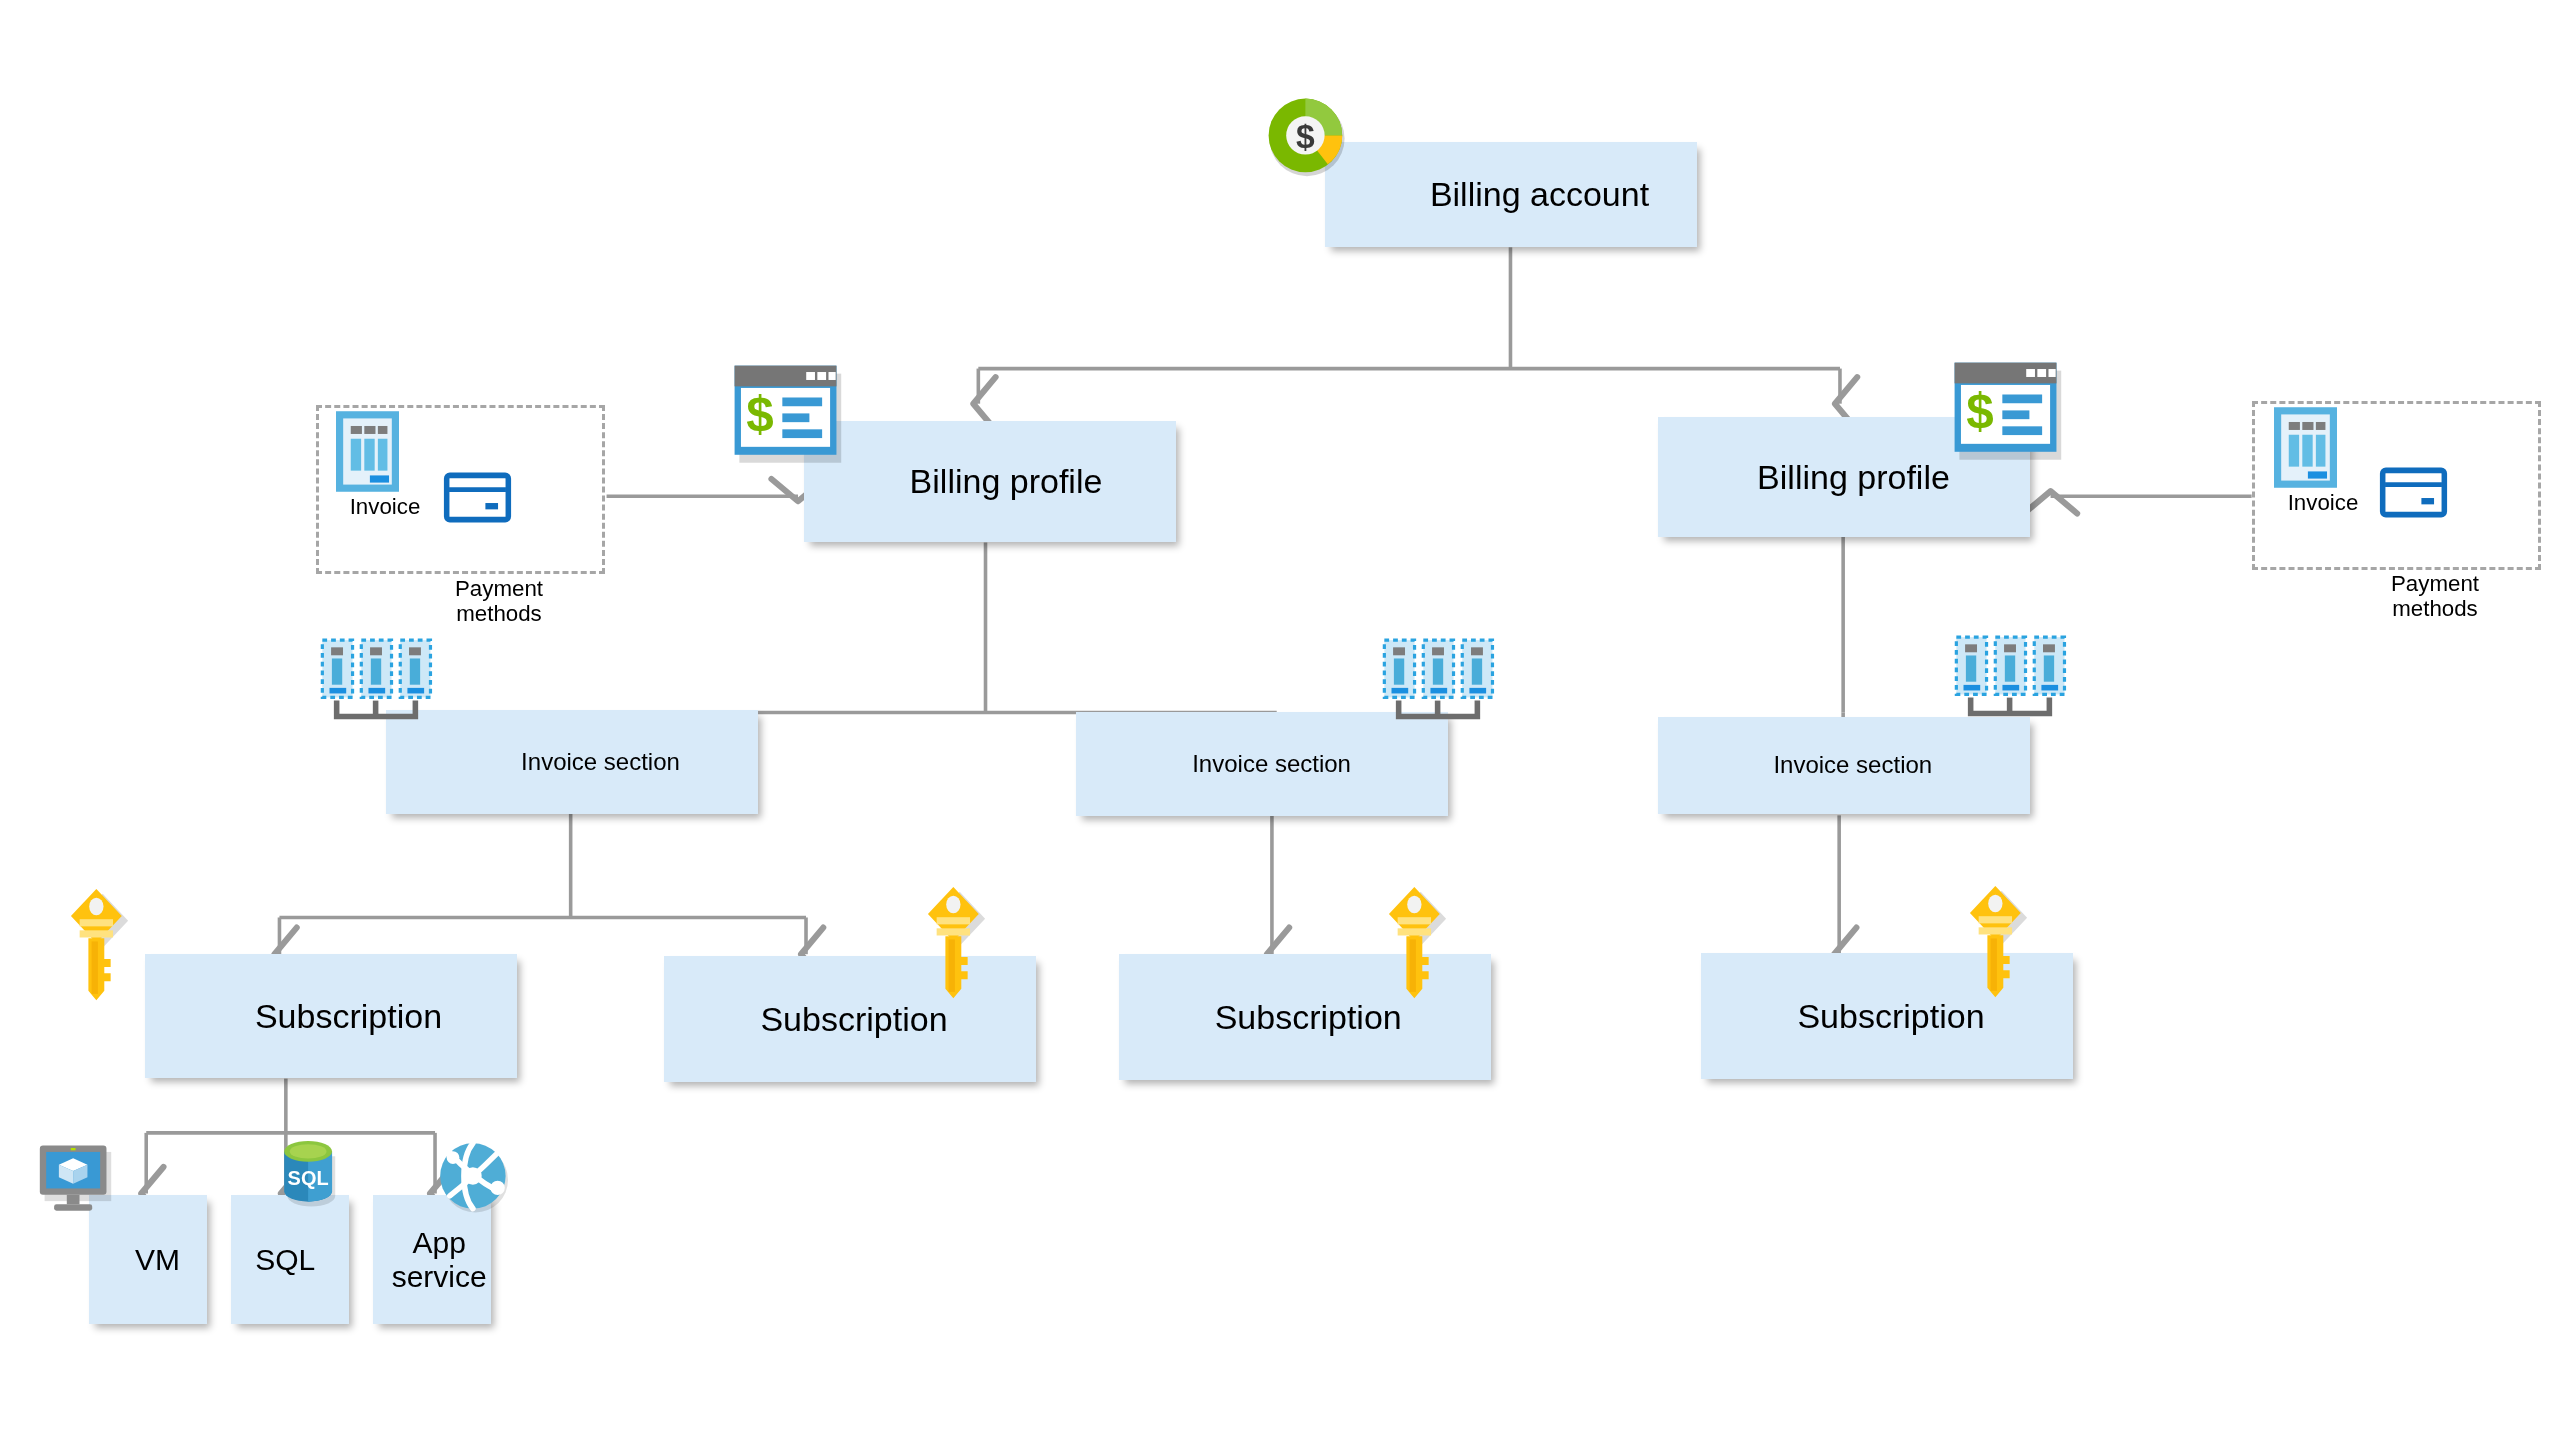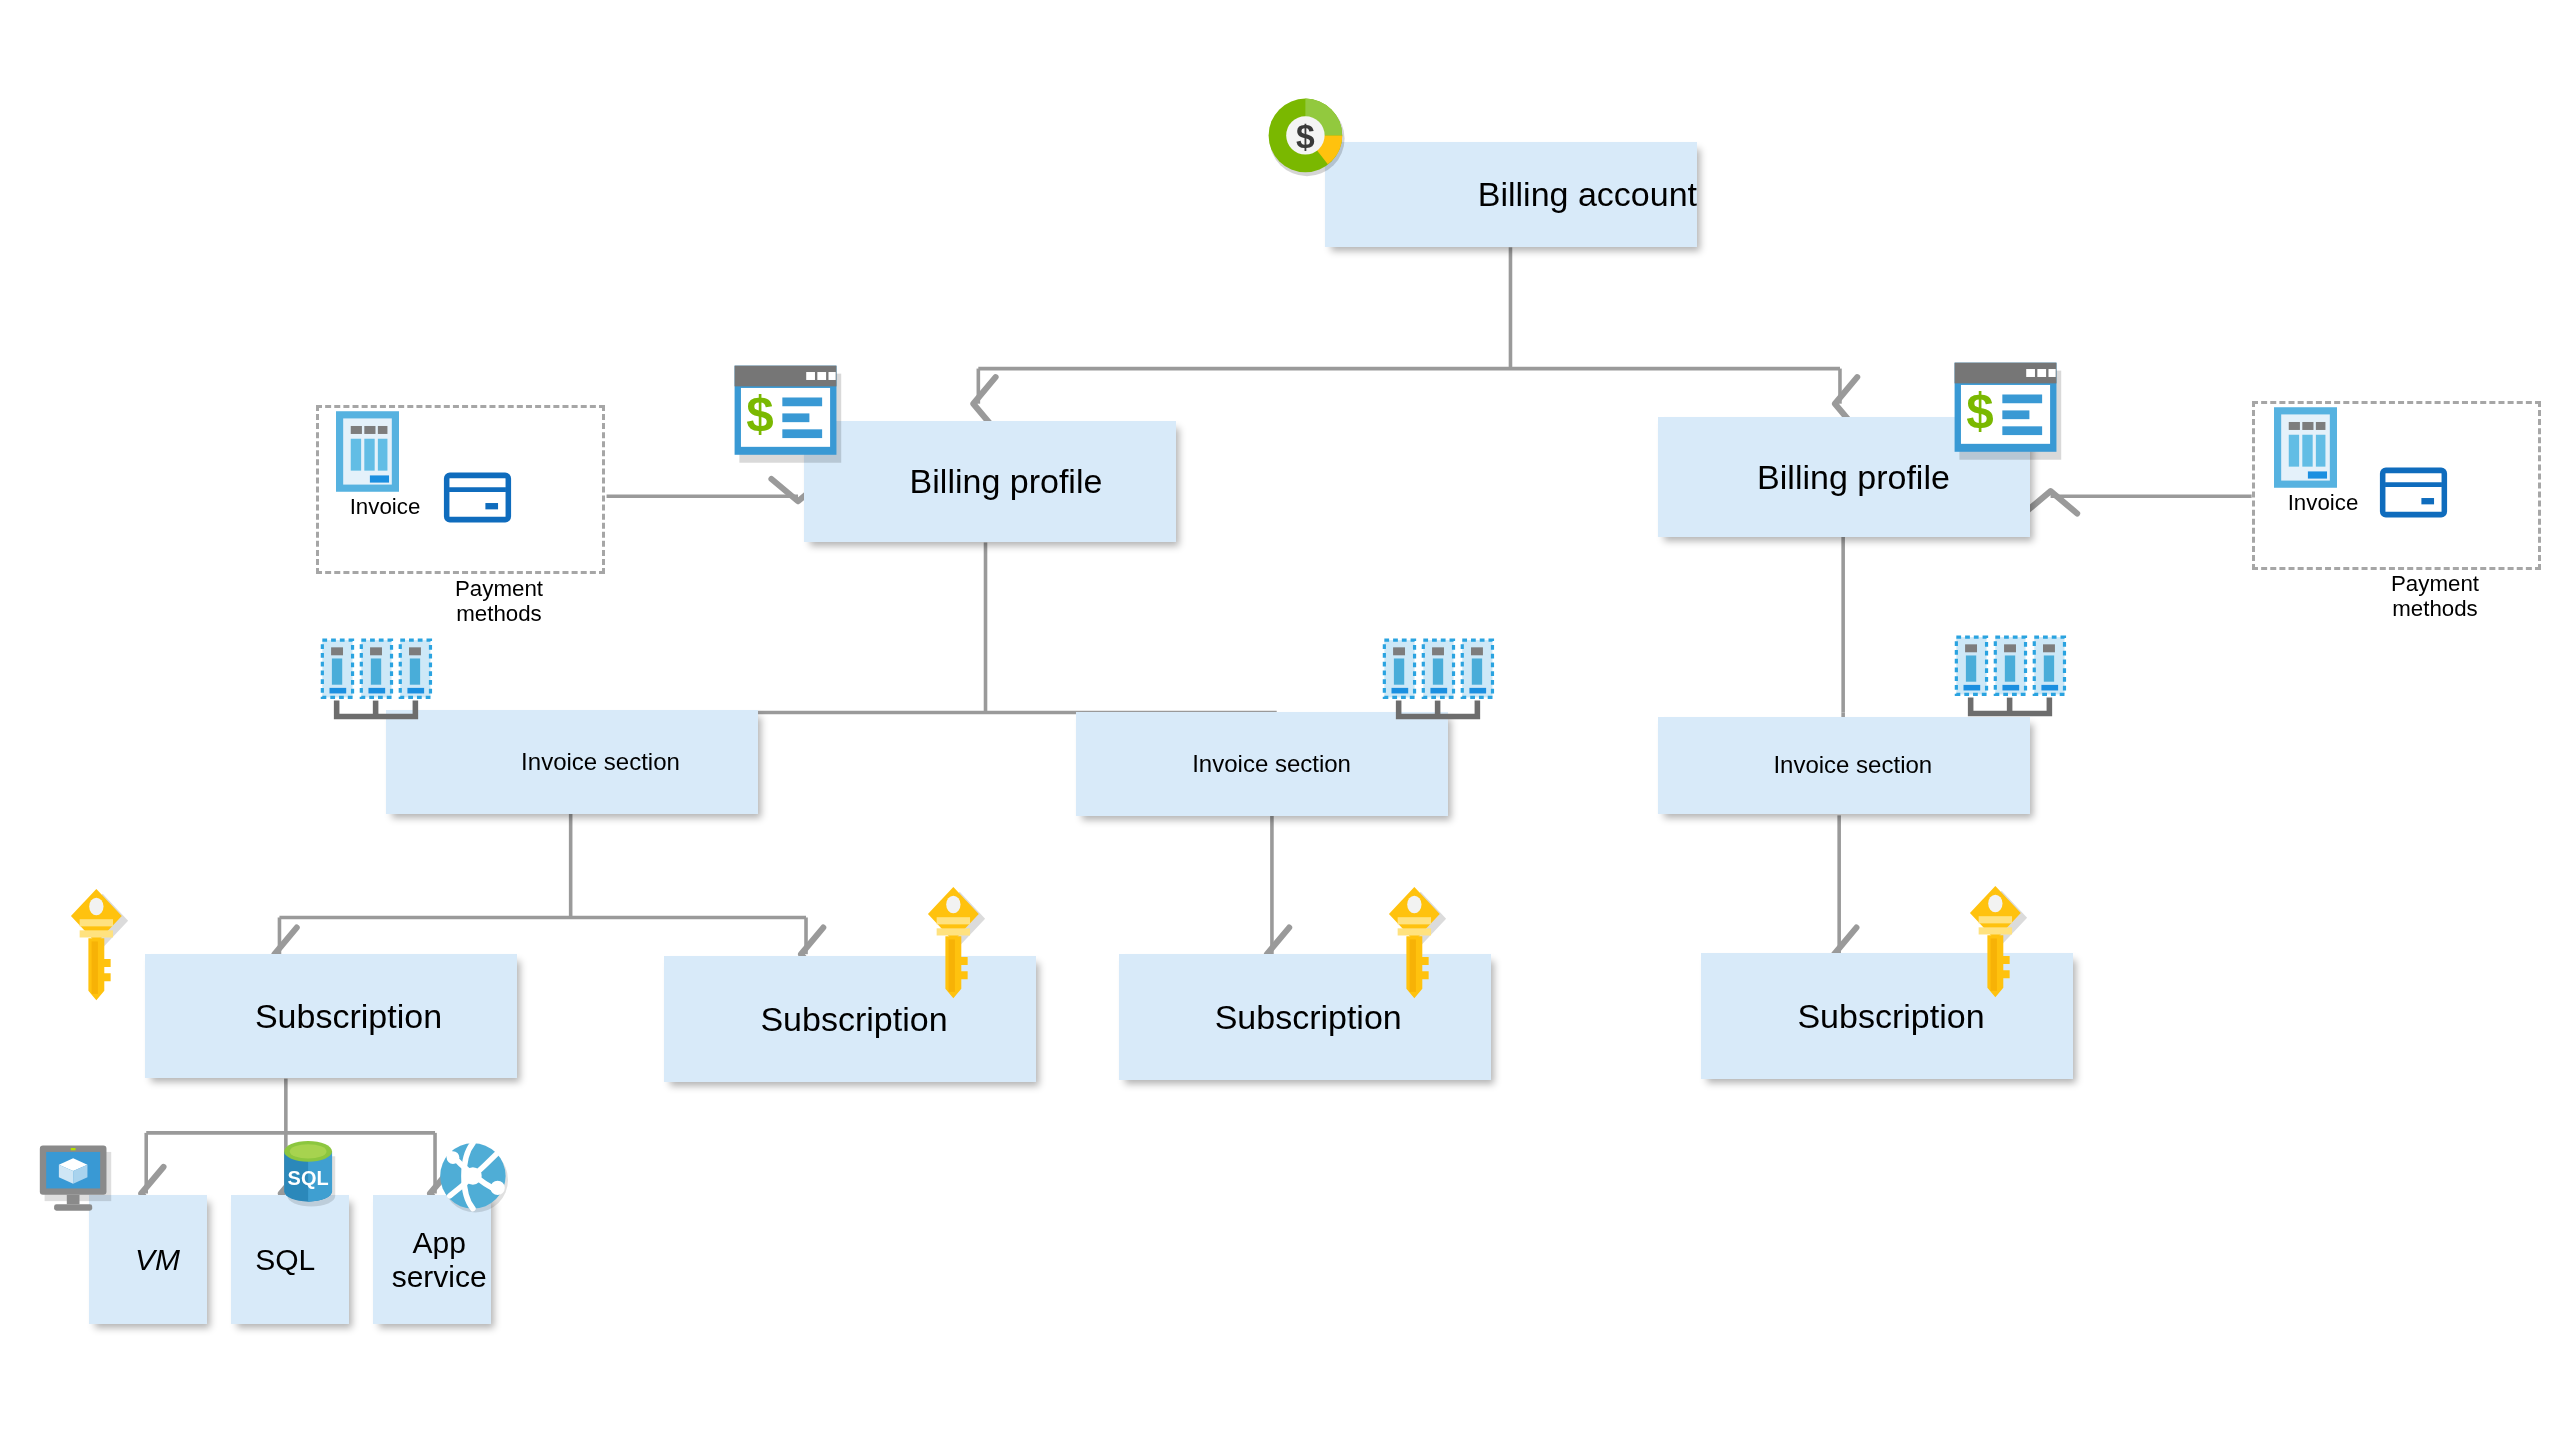--- a/index.html
+++ b/index.html
@@ -34,21 +34,21 @@
     box-shadow:4.8px 5.6px 7.2px -1.6px rgba(0,0,0,0.30);
     display:flex;
     align-items:center;
     justify-content:center;
     text-align:center;
     box-sizing:border-box;
     line-height:1.12;
     color:#000;
   }
 
-  .n-account{ font-size:34px;justify-content:flex-end; }
+  .n-account{ font-size:34px; }
   .n-profile{ font-size:34px; }
   .n-section{ font-size:24px;padding-left:8px; }
   .n-subscription{ font-size:34px;margin-left:43px; }
   .n-resource{ font-size:30px; }
 
   
   .dashbox{
     position:absolute;
     z-index:2;
     border:3.2px dashed #a6a6a6;
@@ -160,21 +160,21 @@
 
   <div class="node n-subscription" style="left:1076px; top:954px; width:372px; height:126px;">
     <span style="padding-left:6.4px;">Subscription</span>
   </div>
 
   <div class="node n-subscription" style="left:1658px; top:953px; width:372px; height:126px;">
     <span style="padding-left:8px;">Subscription</span>
   </div>
 
   <div class="node n-resource" style="left:89px; top:1195px; width:118px; height:129px;">
-    <span style="padding-left:19px;font-style:italic;">VM</span>
+    <span style="padding-left:19px;">VM</span>
   </div>
 
   <div class="node n-resource" style="left:231px; top:1195px; width:118px; height:129px;">
     <span style="padding-right:9.6px;">SQL</span>
   </div>
 
   <div class="node n-resource" style="left:373px; top:1195px; width:118px; height:129px; white-space:pre-line;">
     <span style="padding-left:14.4px;">App
 service</span>
   </div>

